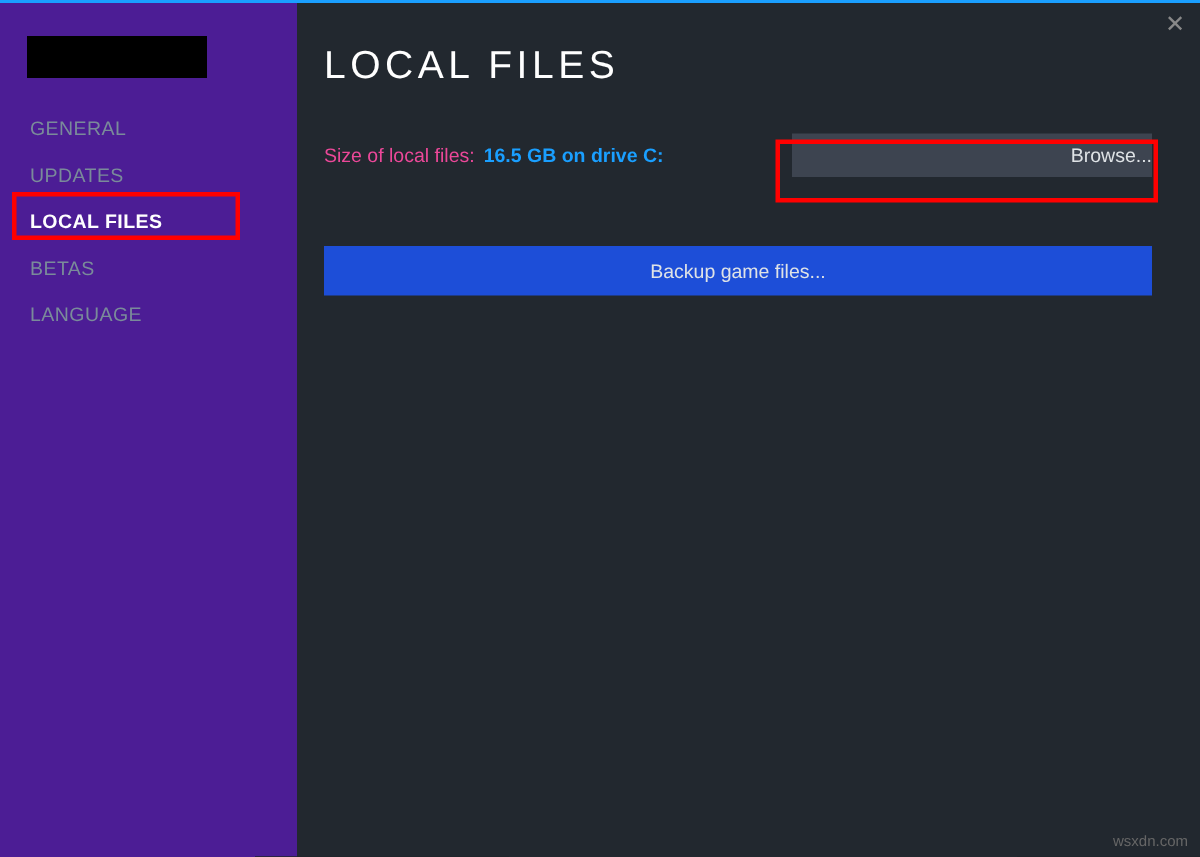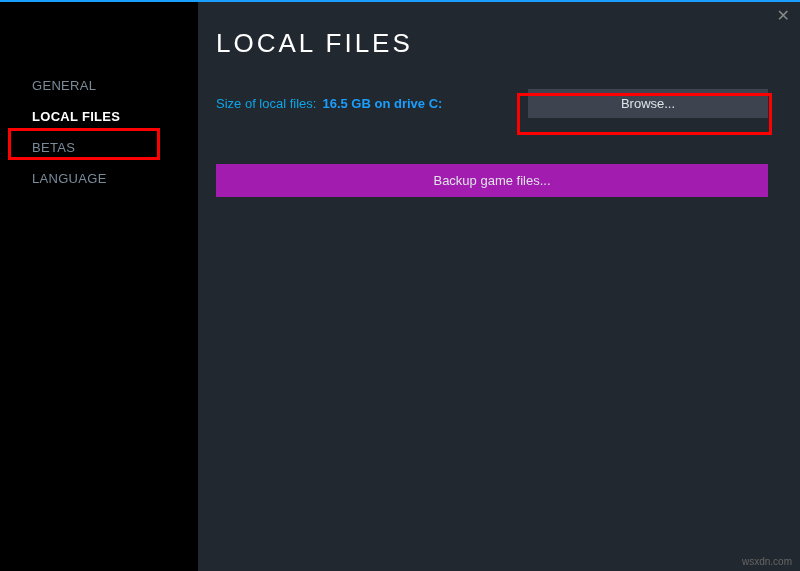--- a/index.html
+++ b/index.html
@@ -25,23 +25,22 @@
       font-size: 16px;
       cursor: pointer;
       z-index: 10;
     }
     .container {
       display: flex;
       height: calc(100% - 2px);
     }
     .sidebar {
       width: 205px;
-      background: #000000;
+      background: #4c1d95;
       padding-top: 10px;
-      padding-left: 12px;
     }
     .game-title-box {
       margin: 12px 18px 18px 18px;
       background: #000;
       height: 28px;
       width: 120px;
     }
     .sidebar-item {
       padding: 8px 20px;
       font-size: 13px;
@@ -84,37 +83,37 @@
       font-weight: 300;
       margin-bottom: 30px;
     }
     .size-row {
       display: flex;
       align-items: center;
       margin-bottom: 46px;
       gap: 6px;
       font-size: 13px;
     }
-    .size-label { color: #0ea5e9; }
+    .size-label { color: #ec4899; }
     .size-value { color: #1a9fff; font-weight: bold; }
     .browse-btn {
       margin-left: auto;
       background: #3d4450;
       color: #dfe3e6;
       font-size: 13px;
       padding: 7px 0;
       width: 240px;
-      text-align: center;
+      text-align: right;
       cursor: pointer;
       border: none;
     }
     .action-btn {
       display: block;
       width: 552px;
-      background: #a21caf;
+      background: #1d4ed8;
       color: #dfe3e6;
       font-size: 13px;
       padding: 9px 0;
       text-align: center;
       cursor: pointer;
       border: none;
       margin-bottom: 18px;
     }
     .watermark {
       position: absolute;
@@ -128,20 +127,21 @@
 </head>
 <body>
 
 <div class="topbar"></div>
 <div class="close-btn">✕</div>
 
 <div class="container">
   <div class="sidebar">
     <div class="game-title-box"></div>
     <div class="sidebar-item">GENERAL</div>
+    <div class="sidebar-item">UPDATES</div>
     <div class="sidebar-item active">LOCAL FILES</div>
     <div class="sidebar-item">BETAS</div>
     <div class="sidebar-item">LANGUAGE</div>
   </div>
 
   <div class="content">
     <h1 class="page-title">LOCAL FILES</h1>
 
     <div class="size-row">
       <span class="size-label">Size of local files:</span>

